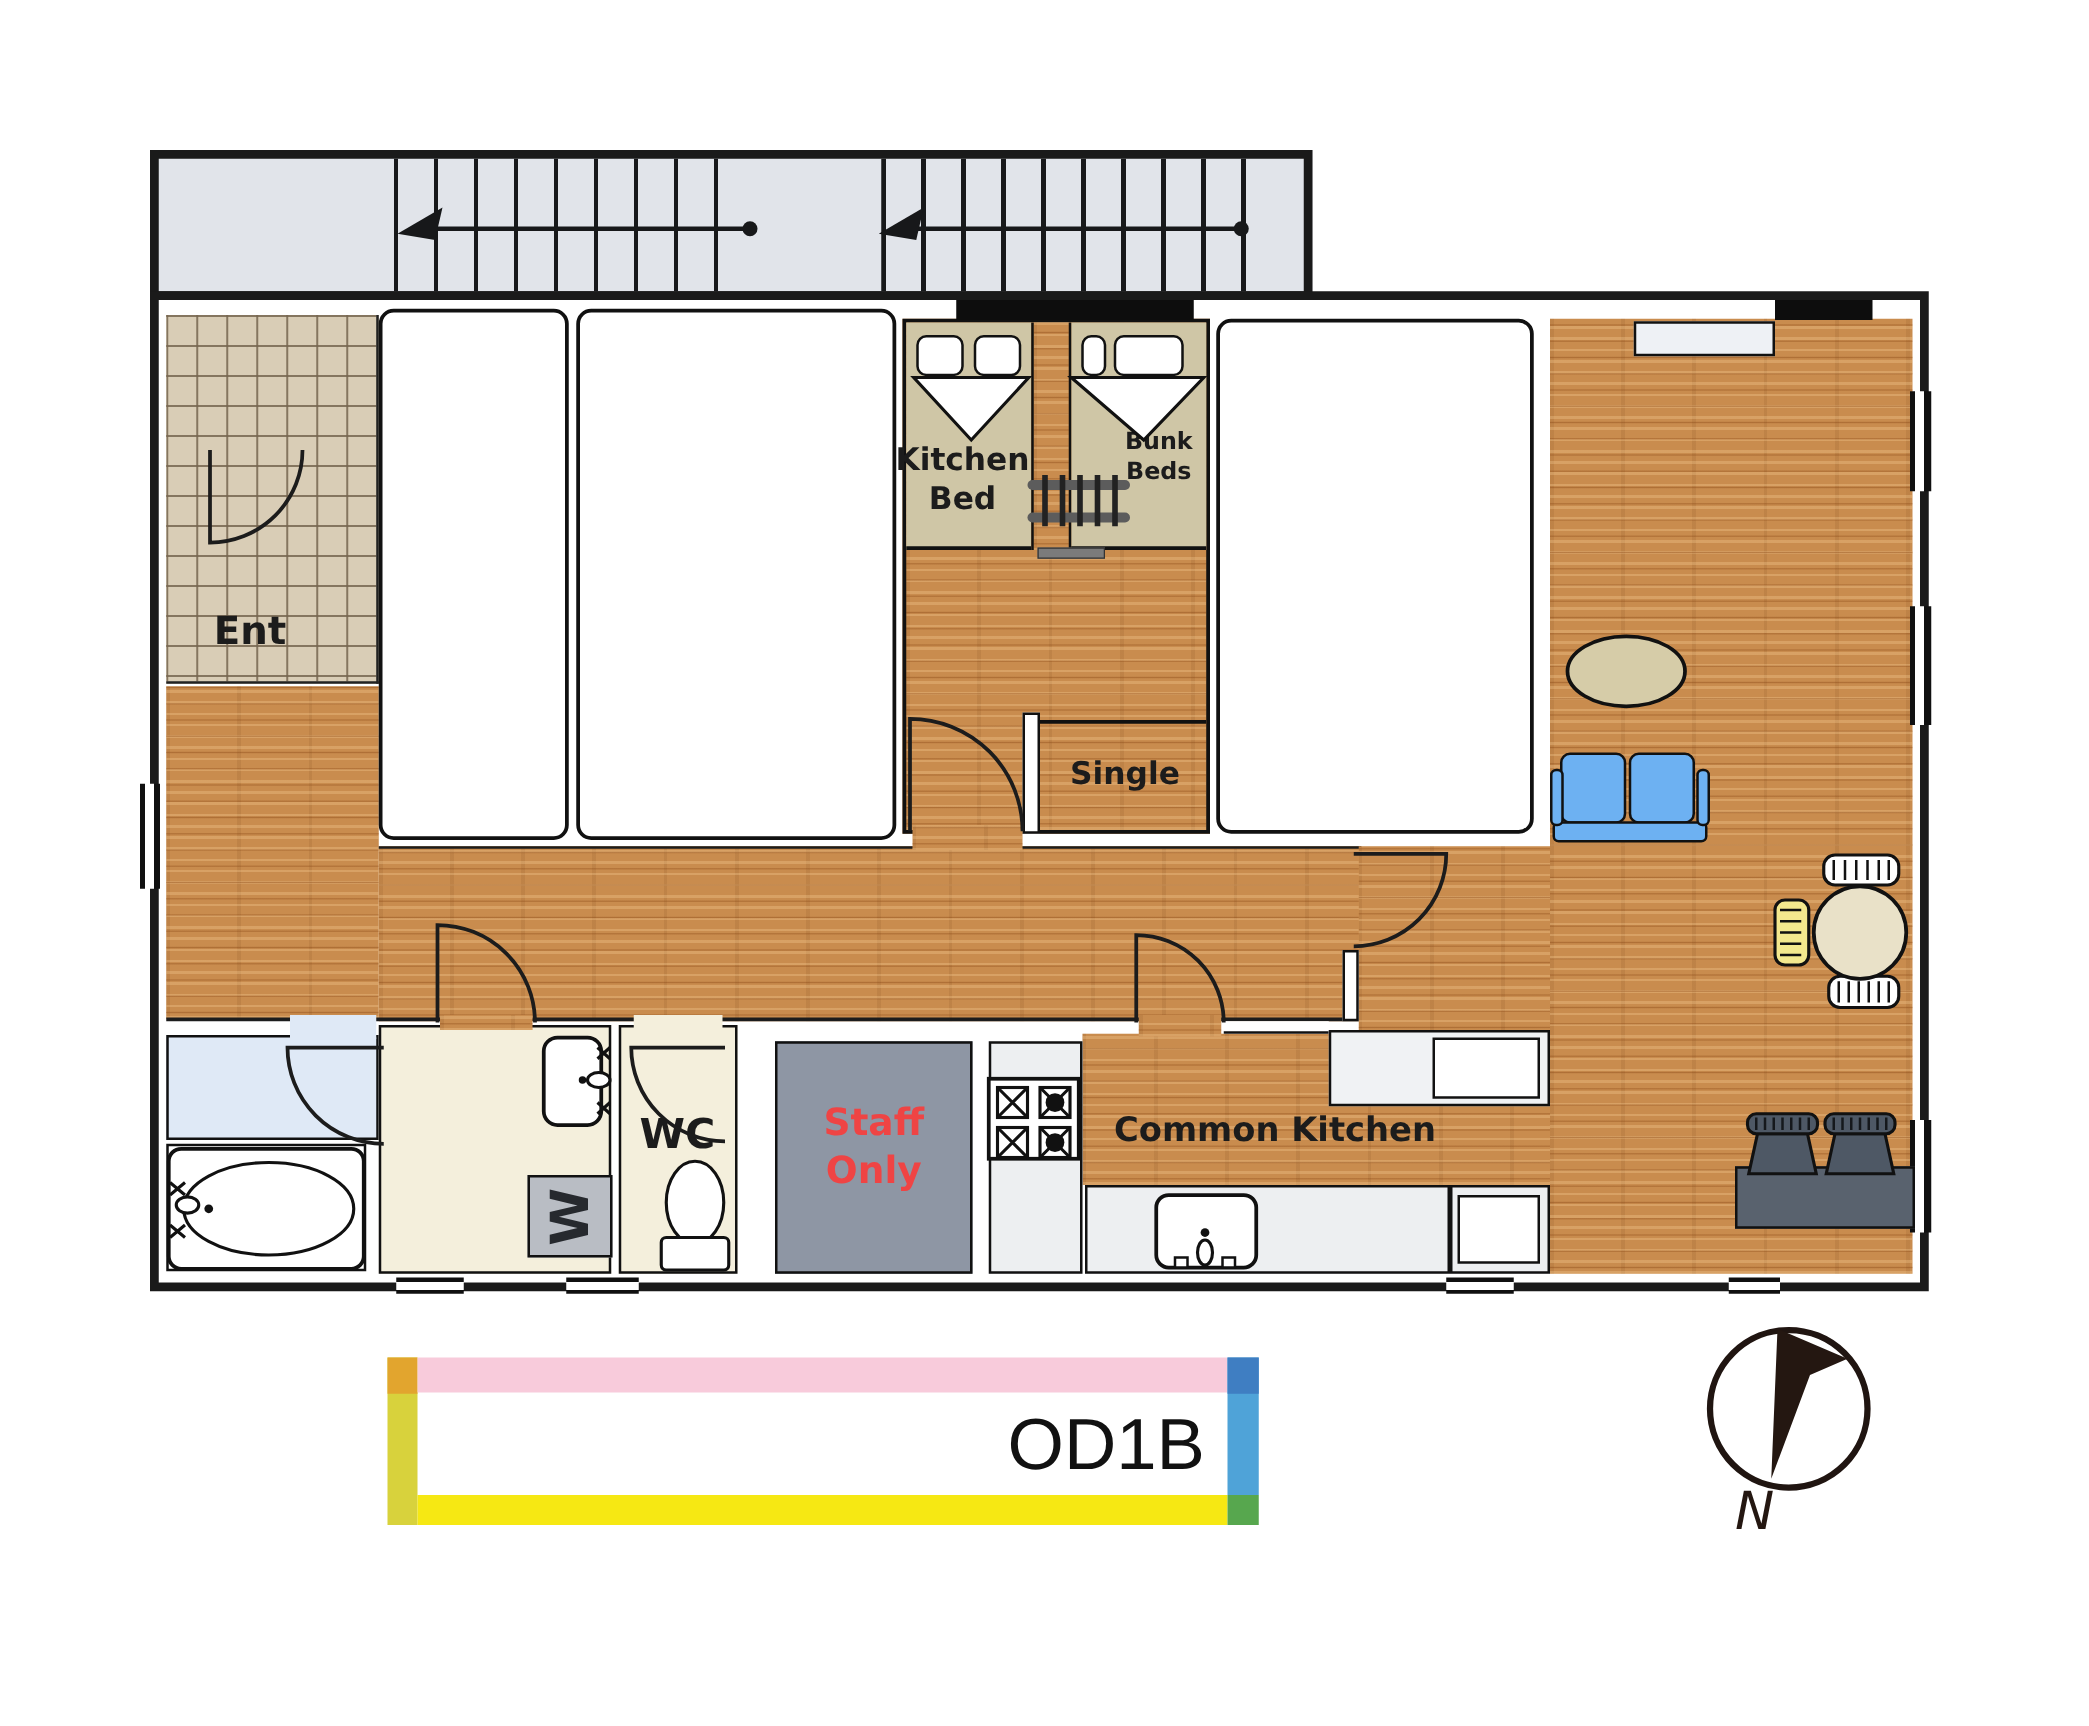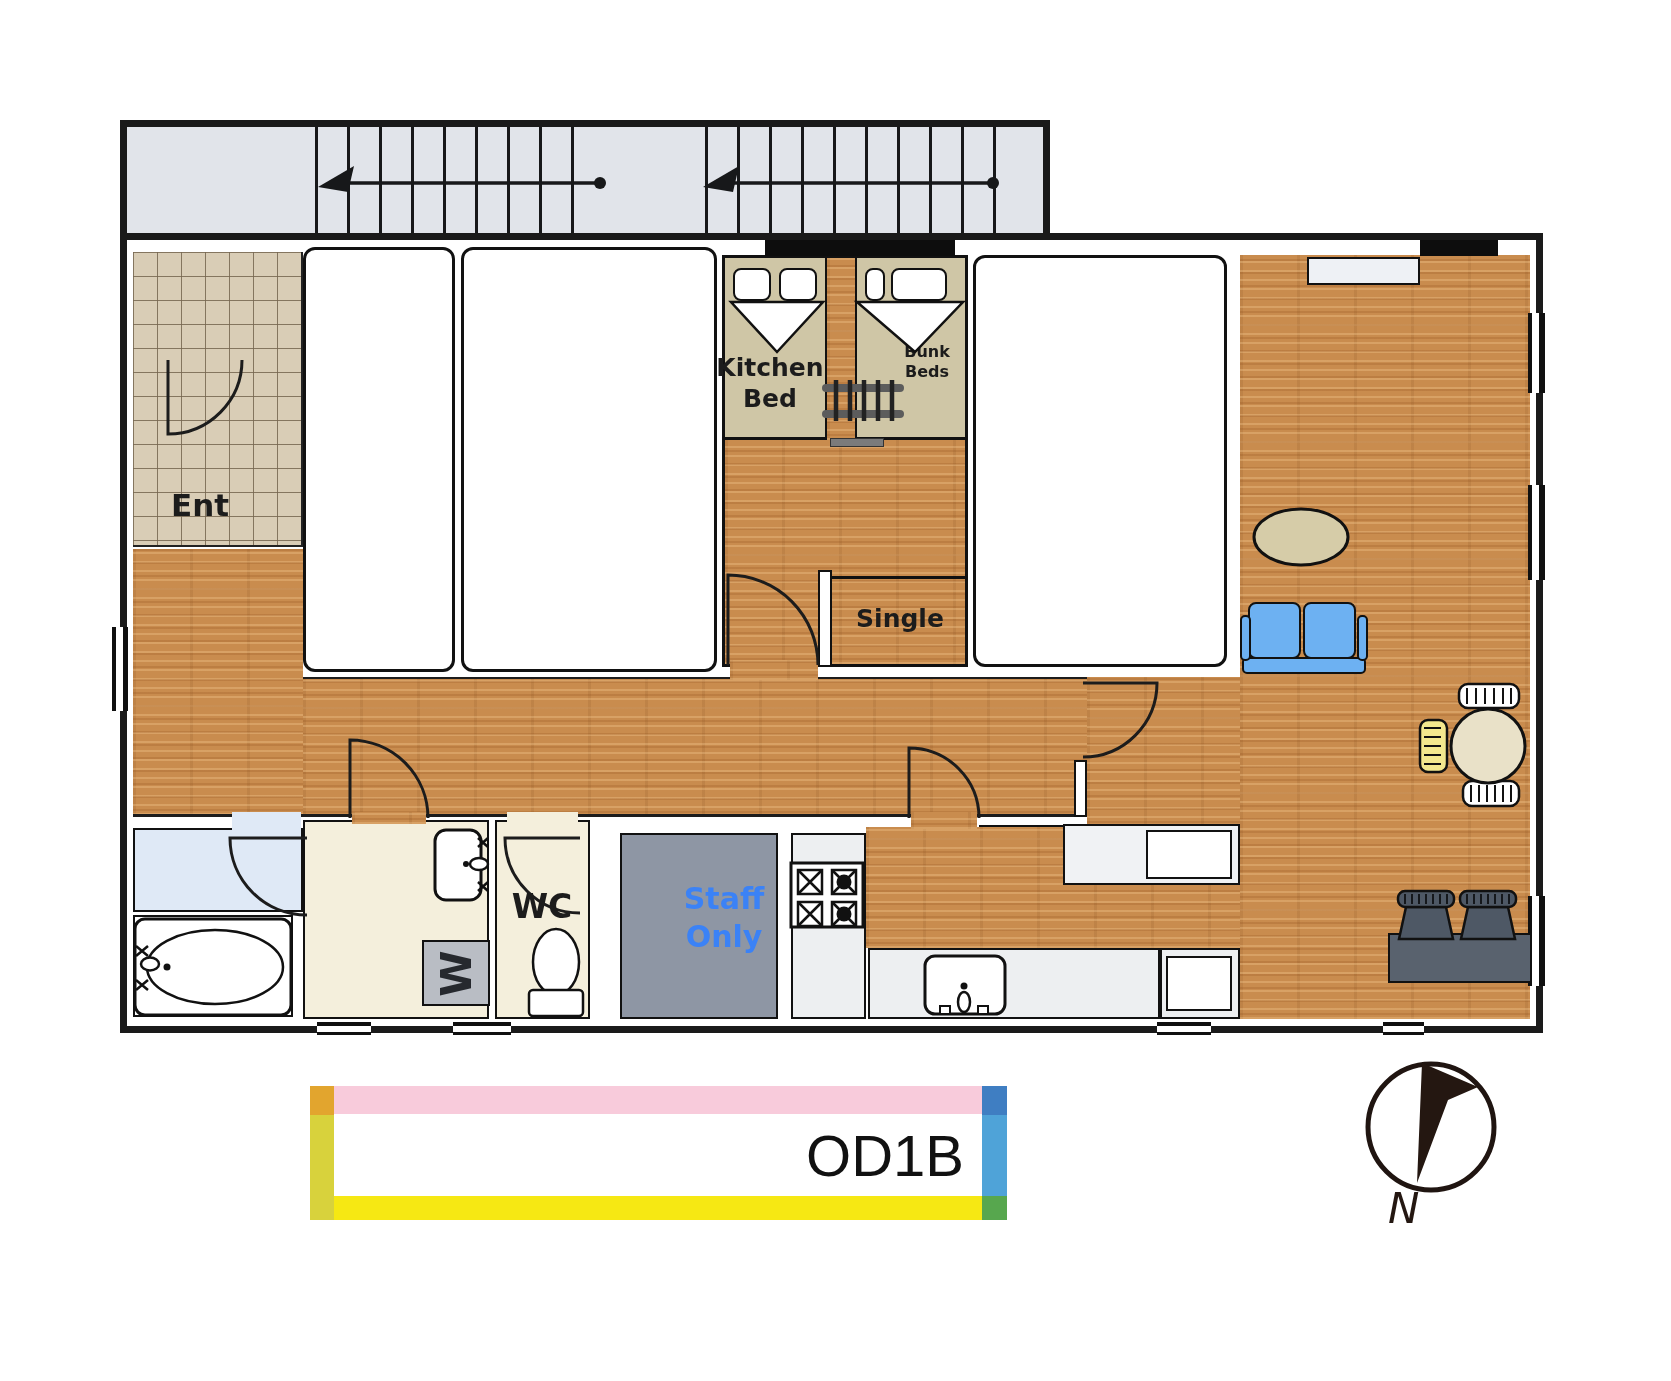--- a/index.html
+++ b/index.html
@@ -101,27 +101,28 @@
   <div class="a" style="left:1242px;top:657px;width:124px;height:17px;background:#6db1f2;border:2.5px solid #111;border-radius:5px;"></div>
   <div class="a" style="left:1240px;top:615px;width:11px;height:46px;background:#6db1f2;border:2px solid #111;border-radius:5px;"></div>
   <div class="a" style="left:1357px;top:615px;width:11px;height:46px;background:#6db1f2;border:2px solid #111;border-radius:5px;"></div>
   <div class="a" style="left:1388px;top:933px;width:144px;height:50px;background:#59626e;border:2.5px solid #111;"></div>
 
   <div class="a lbl" style="left:150px;top:486px;width:100px;font-size:31px;">Ent</div>
   <div class="a lbl" style="left:713px;top:352px;width:114px;font-size:25px;">
     <span>Kitchen</span><br>
     <span>Bed</span>
   </div>
-  <div class="a lbl" style="left:875px;top:342px;width:104px;font-size:16px;">
+  <div class="a lbl" style="left:875px;top:342px;width:104px;font-size:19px;">
     <span>Bunk</span><br>
     <span>Beds</span>
   </div>
   <div class="a lbl" style="left:843px;top:603px;width:114px;font-size:25px;">Single</div>
+  <div class="a lbl" style="left:880px;top:888px;width:280px;font-size:27px;">Common Kitchen</div>
   <div class="a lbl" style="left:500px;top:886px;width:84px;font-size:33px;">WC</div>
-  <div class="a lbl" style="left:650px;top:880px;width:148px;font-size:30px;color:#3b82f6;">
+  <div class="a lbl" style="left:625px;top:880px;width:148px;font-size:30px;color:#ef4444;">
     <span>Staff</span><br>
     <span>Only</span>
   </div>
 
   <svg class="a" style="left:0;top:0;pointer-events:none;" width="1671" height="1381" viewBox="0 0 1671 1381">
 
     <g stroke="#17181a" stroke-width="3.5" fill="#17181a">
       <line x1="330" y1="183" x2="600" y2="183"></line>
       <circle cx="600" cy="183" r="6" stroke="none"></circle>
       <path d="M318,187 L354,166 L348,192 Z" stroke="none"></path>

